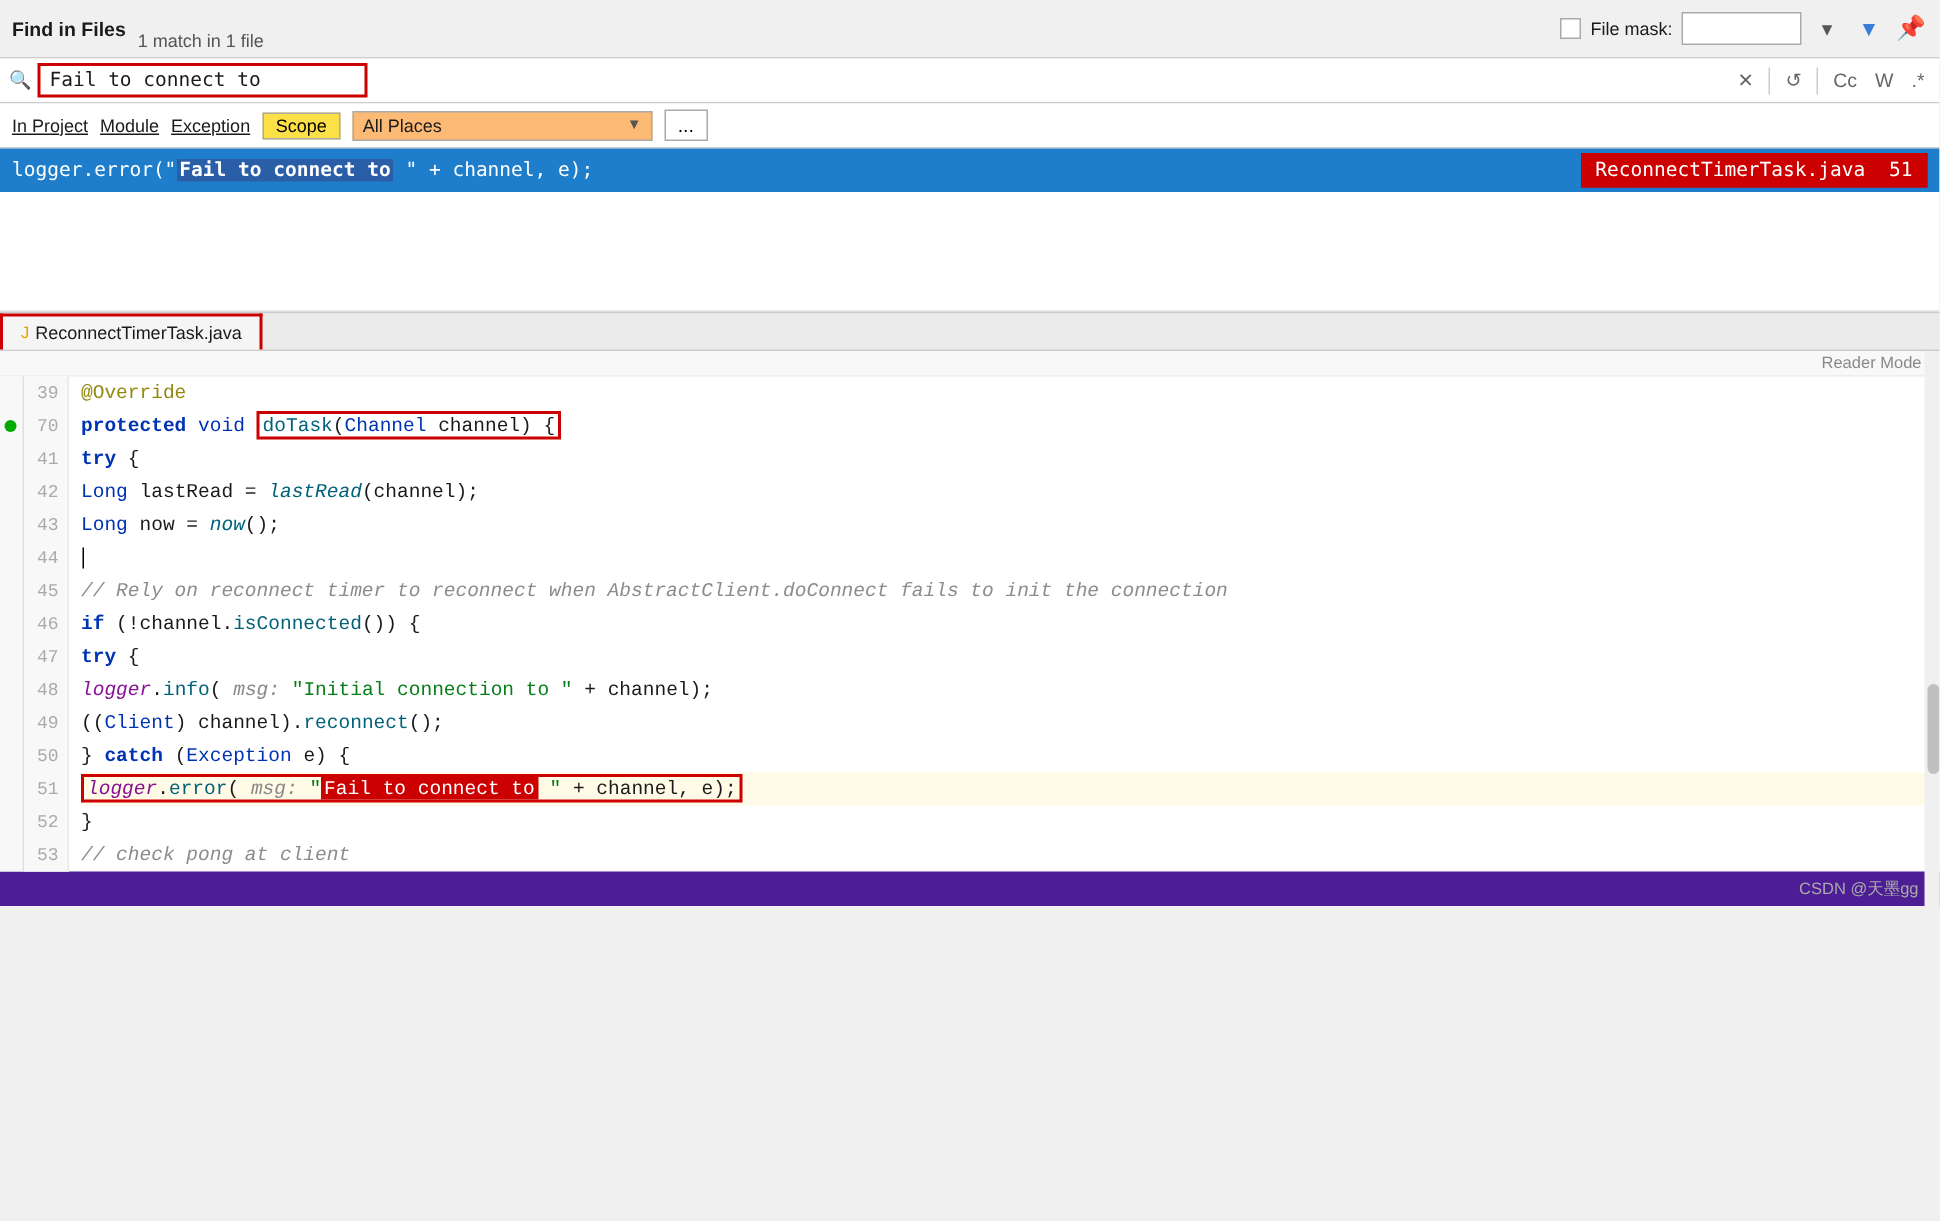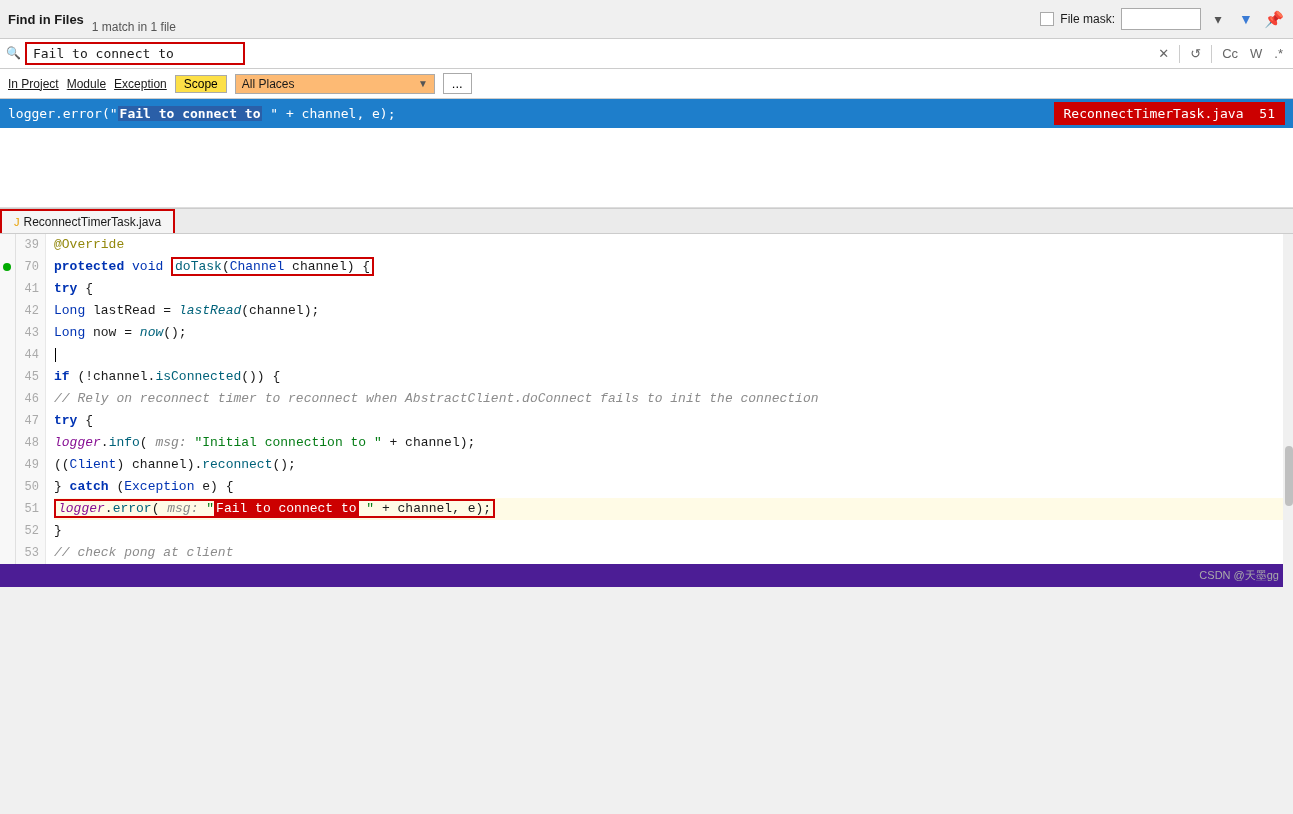--- a/index.html
+++ b/index.html
@@ -387,20 +387,23 @@
 <div class="editor-container">
 
   <div class="editor-tabs">
     <div class="editor-tab">
       <span class="editor-tab-icon">J</span>
       <span>ReconnectTimerTask.java</span>
     </div>
   </div>
 
   <div class="code-editor" style="position:relative;">
+    <div class="code-editor-header">
+      <span>Reader Mode</span>
+    </div>
     <div class="code-lines">
 
       <div class="gutter-wrap">
         <div class="gutter-indicators">
           <div></div>
           <div>
               <span class="green-dot"></span>
             </div>
           <div></div>
           <div></div>
@@ -455,25 +458,25 @@
 
         <div class="code-line">
           <span class="plain">            </span><span class="kw-type">Long</span><span class="plain"> now = </span><span class="method" style="font-style:italic;">now</span><span class="plain">();</span>
         </div>
 
         <div class="code-line cursor-line">
           <span class="cursor-bar"></span>
         </div>
 
         <div class="code-line">
+          <span class="comment">            // Rely on reconnect timer to reconnect when AbstractClient.doConnect fails to init the connection</span>
+        </div>
+
+        <div class="code-line">
           <span class="plain">            </span><span class="kw">if</span><span class="plain"> (!channel.</span><span class="method">isConnected</span><span class="plain">()) {</span>
-        </div>
-
-        <div class="code-line">
-          <span class="comment">            // Rely on reconnect timer to reconnect when AbstractClient.doConnect fails to init the connection</span>
         </div>
 
         <div class="code-line">
           <span class="plain">                </span><span class="kw">try</span><span class="plain"> {</span>
         </div>
 
         <div class="code-line">
           <span class="plain">                    </span><span class="logger-var">logger</span><span class="plain">.</span><span class="method">info</span><span class="plain">(</span><span class="param-hint"> msg: </span><span class="string">"Initial connection to "</span><span class="plain"> + channel);</span>
         </div>
 

